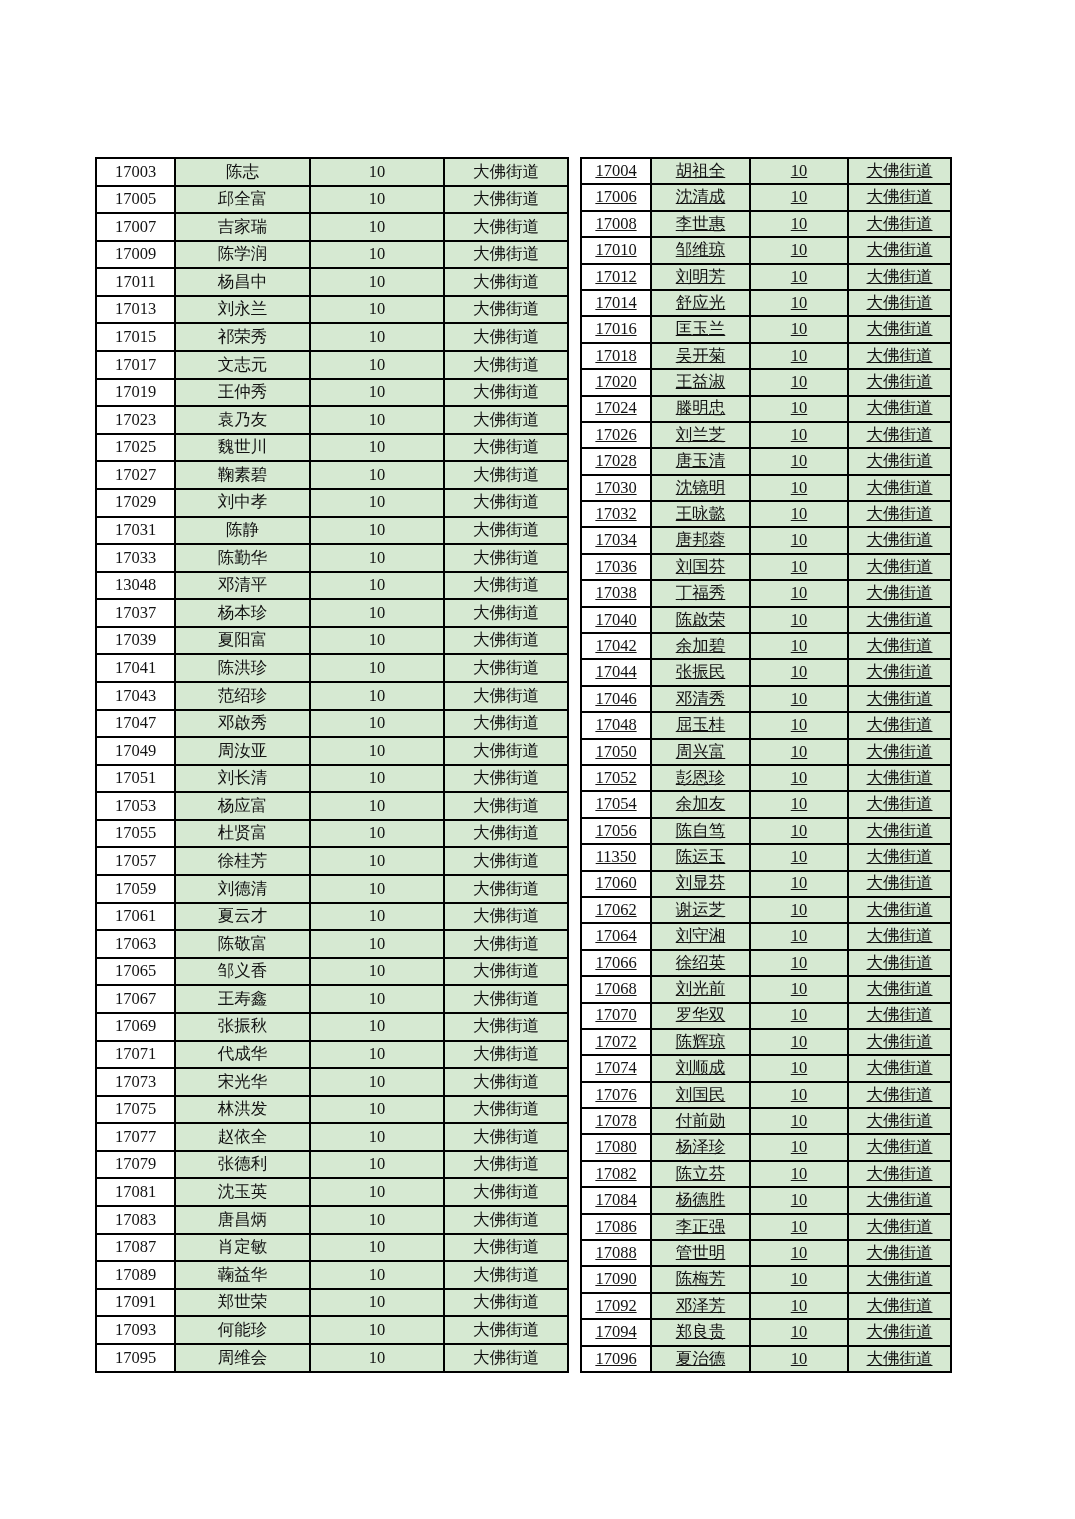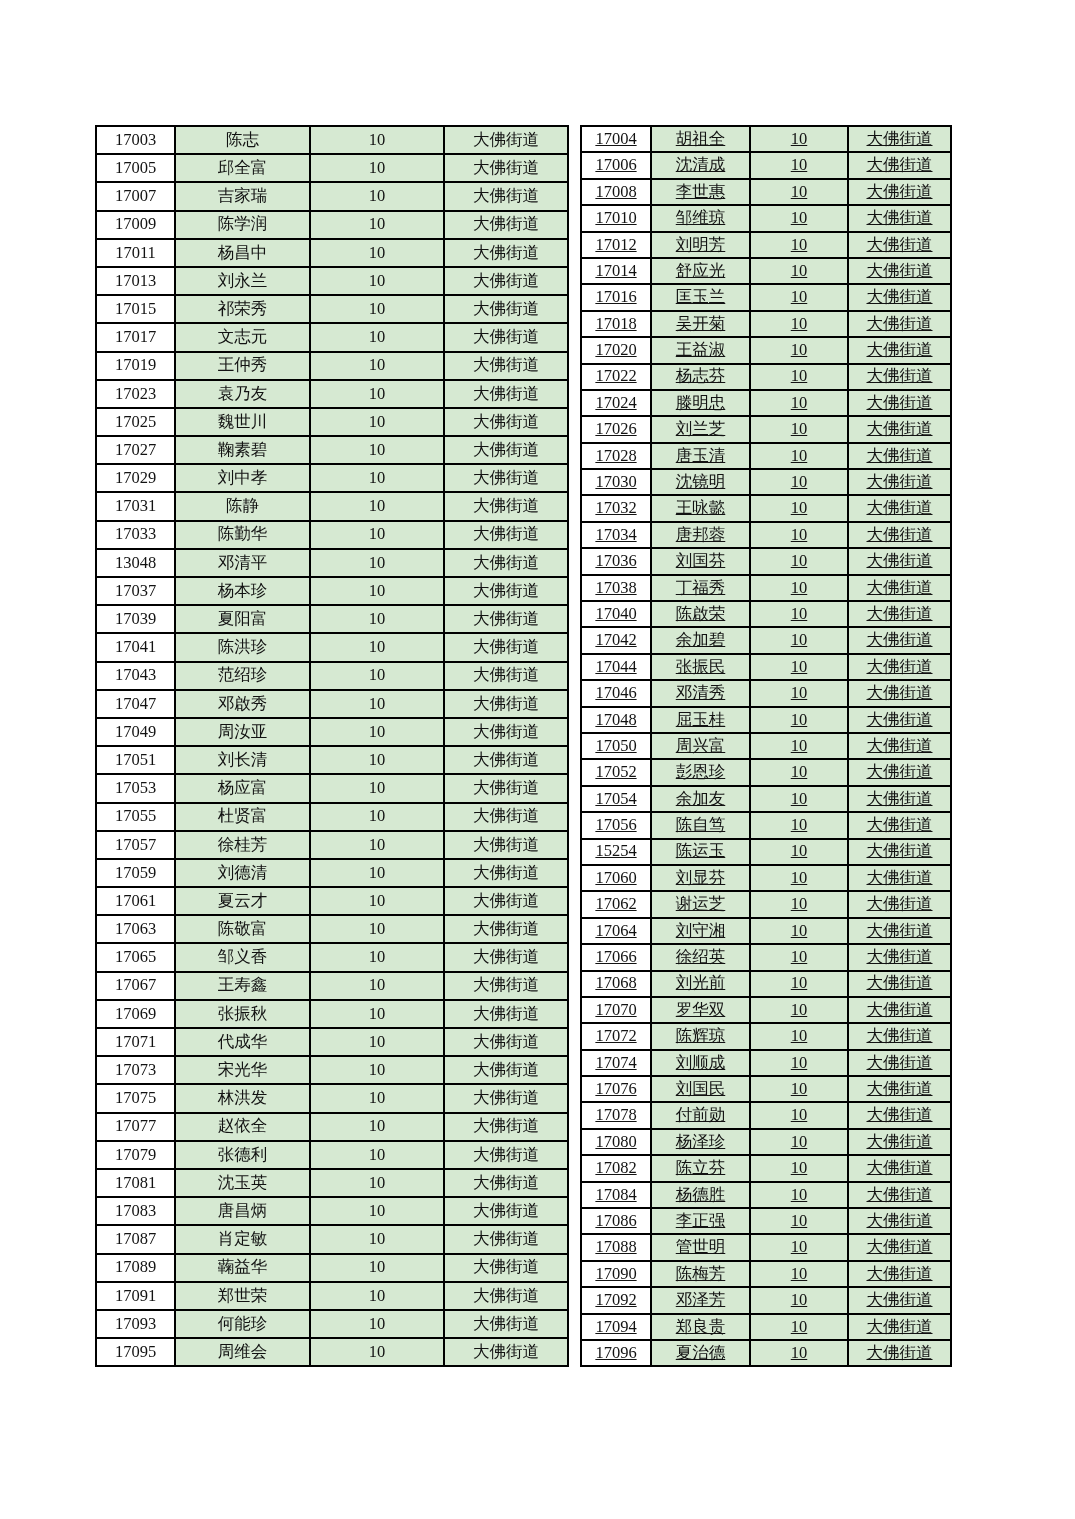--- a/index.html
+++ b/index.html
@@ -18,20 +18,21 @@
   }
   .sheet{
     position:absolute;
     left:95px;top:125px;
     display:flex;
     gap:11px;
   }
   table{
     border-collapse:collapse;
     table-layout:fixed;
+    margin-top:32px;
   }
   td{
     border:2px solid var(--border-col);
     height:26.4px;
     text-align:center;
     vertical-align:middle;
     font-size:16.5px;
     line-height:1;
     overflow:hidden;
     white-space:nowrap;
@@ -386,26 +387,20 @@
           <td class="green-cell">10</td>
           <td class="green-cell">大佛街道</td>
         </tr>
         <tr>
           <td class="id-cell">17020</td>
           <td class="green-cell">王益淑</td>
           <td class="green-cell">10</td>
           <td class="green-cell">大佛街道</td>
         </tr>
         <tr>
-          <td class="id-cell">17022</td>
-          <td class="green-cell">杨志芬</td>
-          <td class="green-cell">10</td>
-          <td class="green-cell">大佛街道</td>
-        </tr>
-        <tr>
           <td class="id-cell">17024</td>
           <td class="green-cell">滕明忠</td>
           <td class="green-cell">10</td>
           <td class="green-cell">大佛街道</td>
         </tr>
         <tr>
           <td class="id-cell">17026</td>
           <td class="green-cell">刘兰芝</td>
           <td class="green-cell">10</td>
           <td class="green-cell">大佛街道</td>
@@ -494,21 +489,21 @@
           <td class="green-cell">10</td>
           <td class="green-cell">大佛街道</td>
         </tr>
         <tr>
           <td class="id-cell">17056</td>
           <td class="green-cell">陈自笃</td>
           <td class="green-cell">10</td>
           <td class="green-cell">大佛街道</td>
         </tr>
         <tr>
-          <td class="id-cell">15254</td>
+          <td class="id-cell">11350</td>
           <td class="green-cell">陈运玉</td>
           <td class="green-cell">10</td>
           <td class="green-cell">大佛街道</td>
         </tr>
         <tr>
           <td class="id-cell">17060</td>
           <td class="green-cell">刘显芬</td>
           <td class="green-cell">10</td>
           <td class="green-cell">大佛街道</td>
         </tr>

